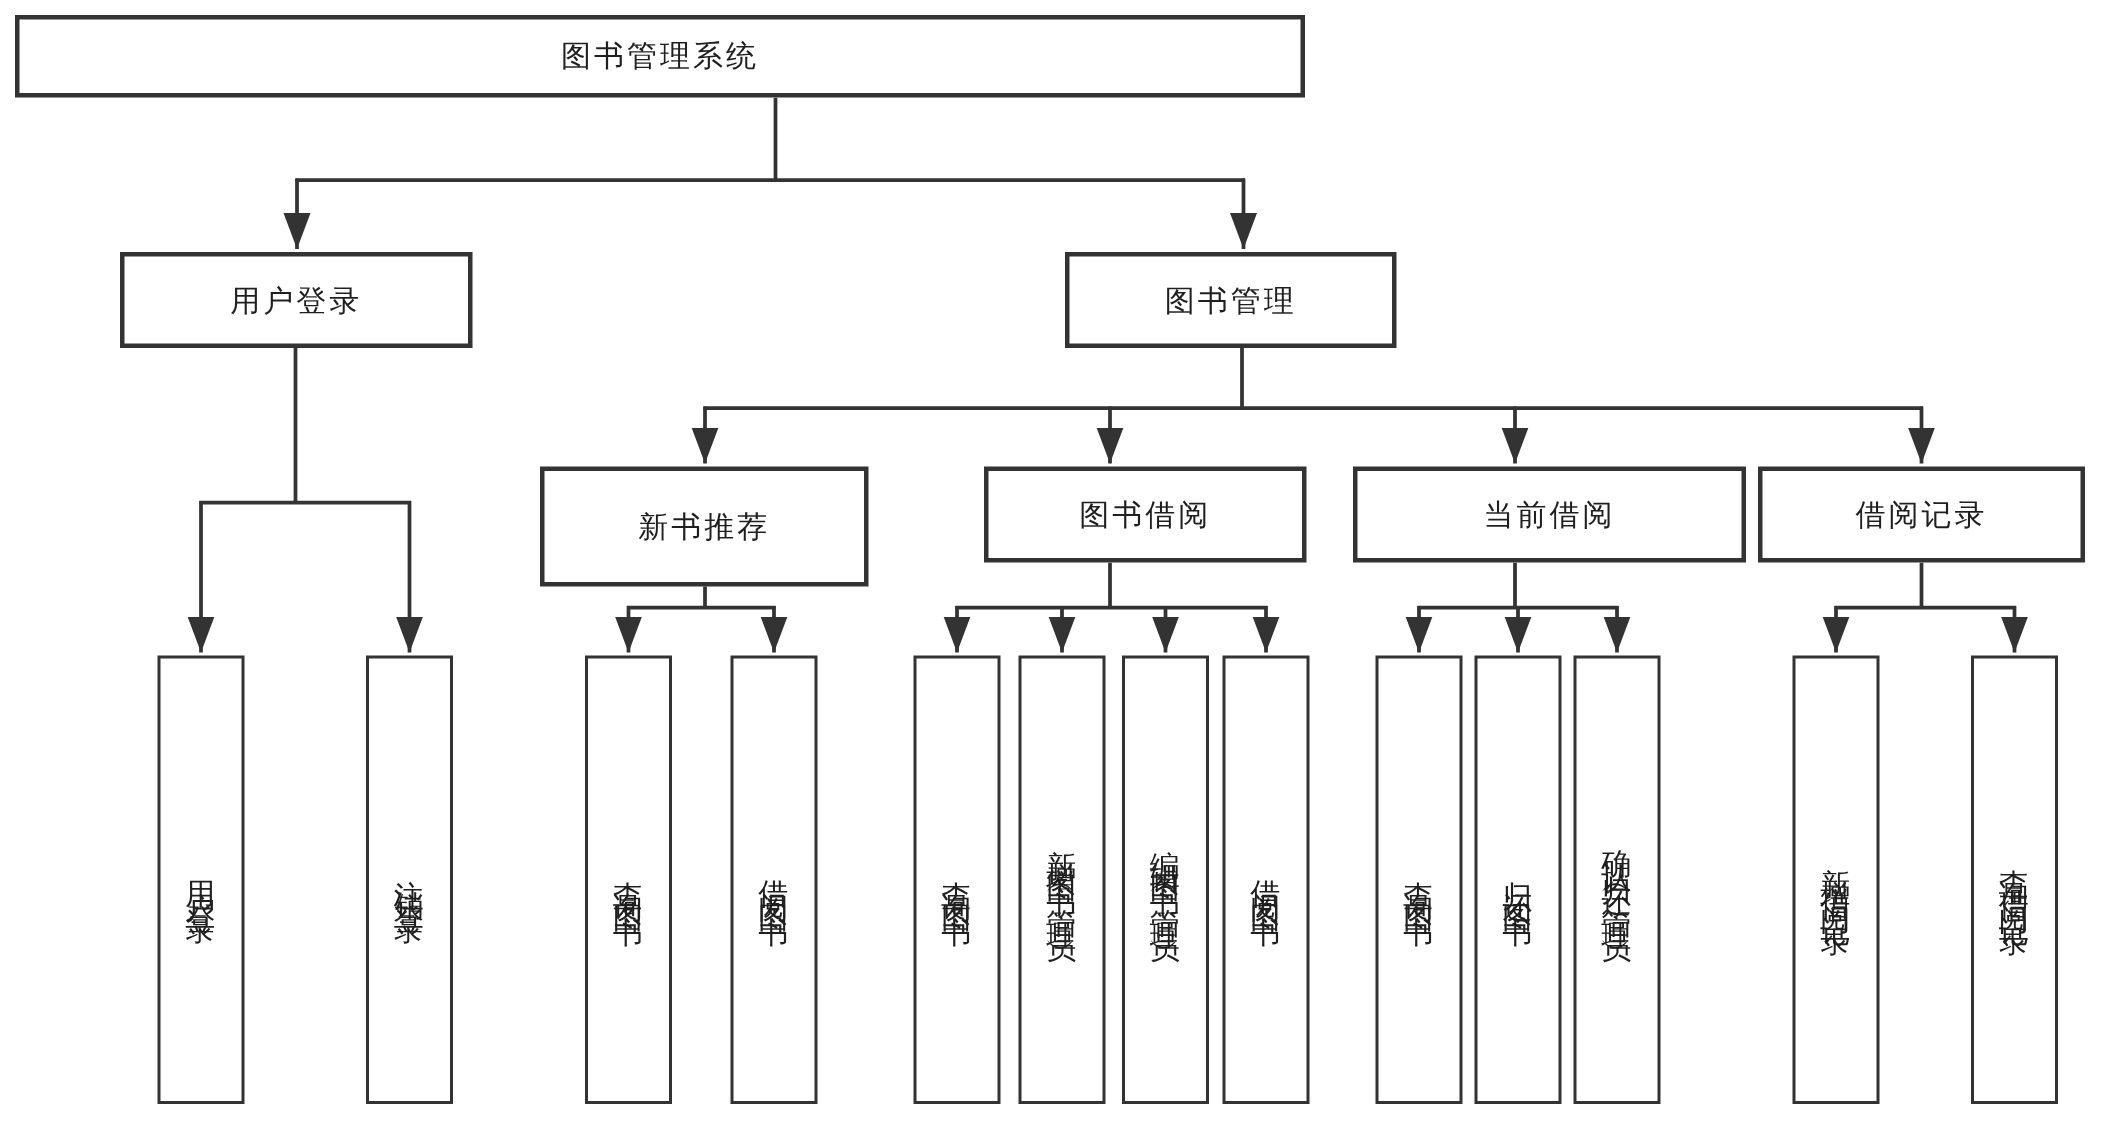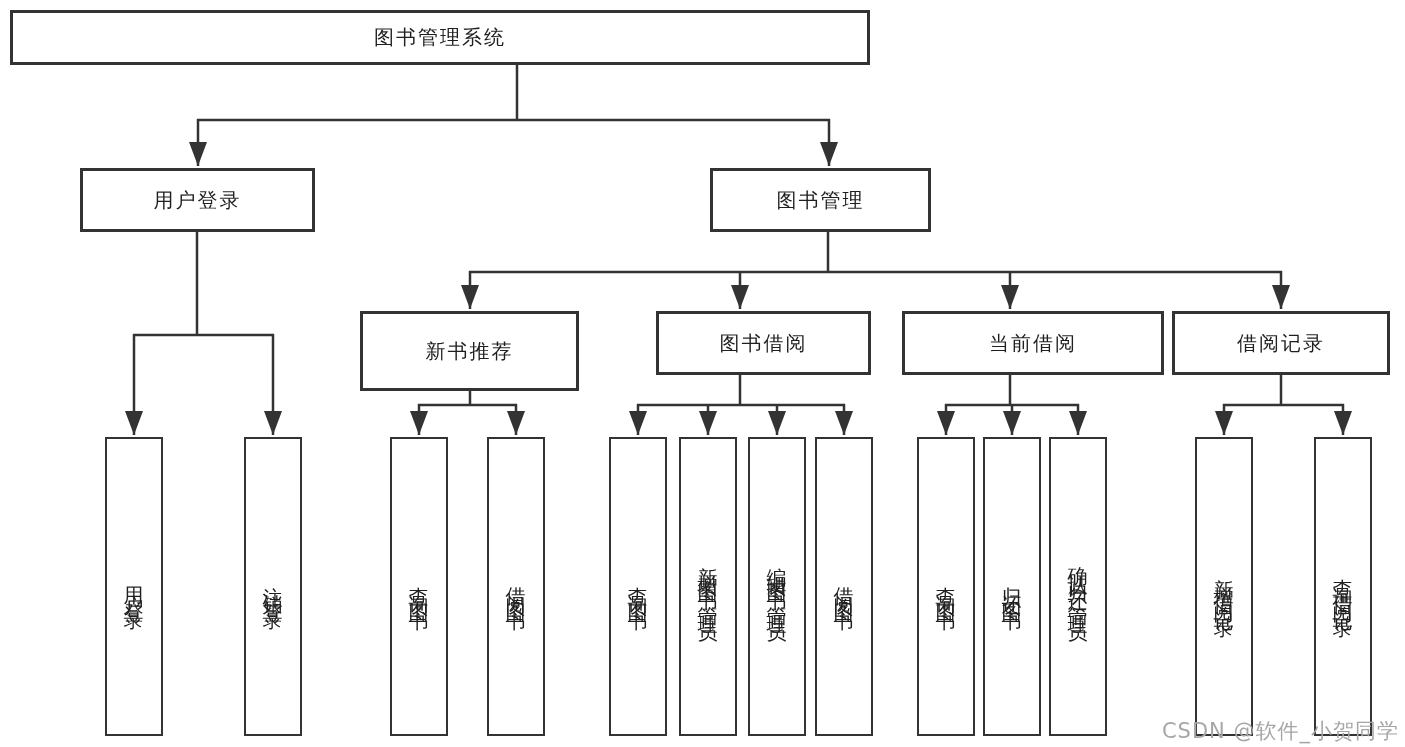--- a/index.html
+++ b/index.html
@@ -141,15 +141,14 @@
     <span class="lbl">确认归还（管理员）</span>
   </div>
 
   <div class="node leaf" style="left:1195px; top:437px; width:58px; height:299px;">
     <span class="lbl">新增借阅记录</span>
   </div>
   <div class="node leaf" style="left:1314px; top:437px; width:58px; height:299px;">
     <span class="lbl">查询借阅记录</span>
   </div>
 
-  <div class="watermark">CSDN @软件_小贺同学</div>
 
 </div>
 
 </body></html>

